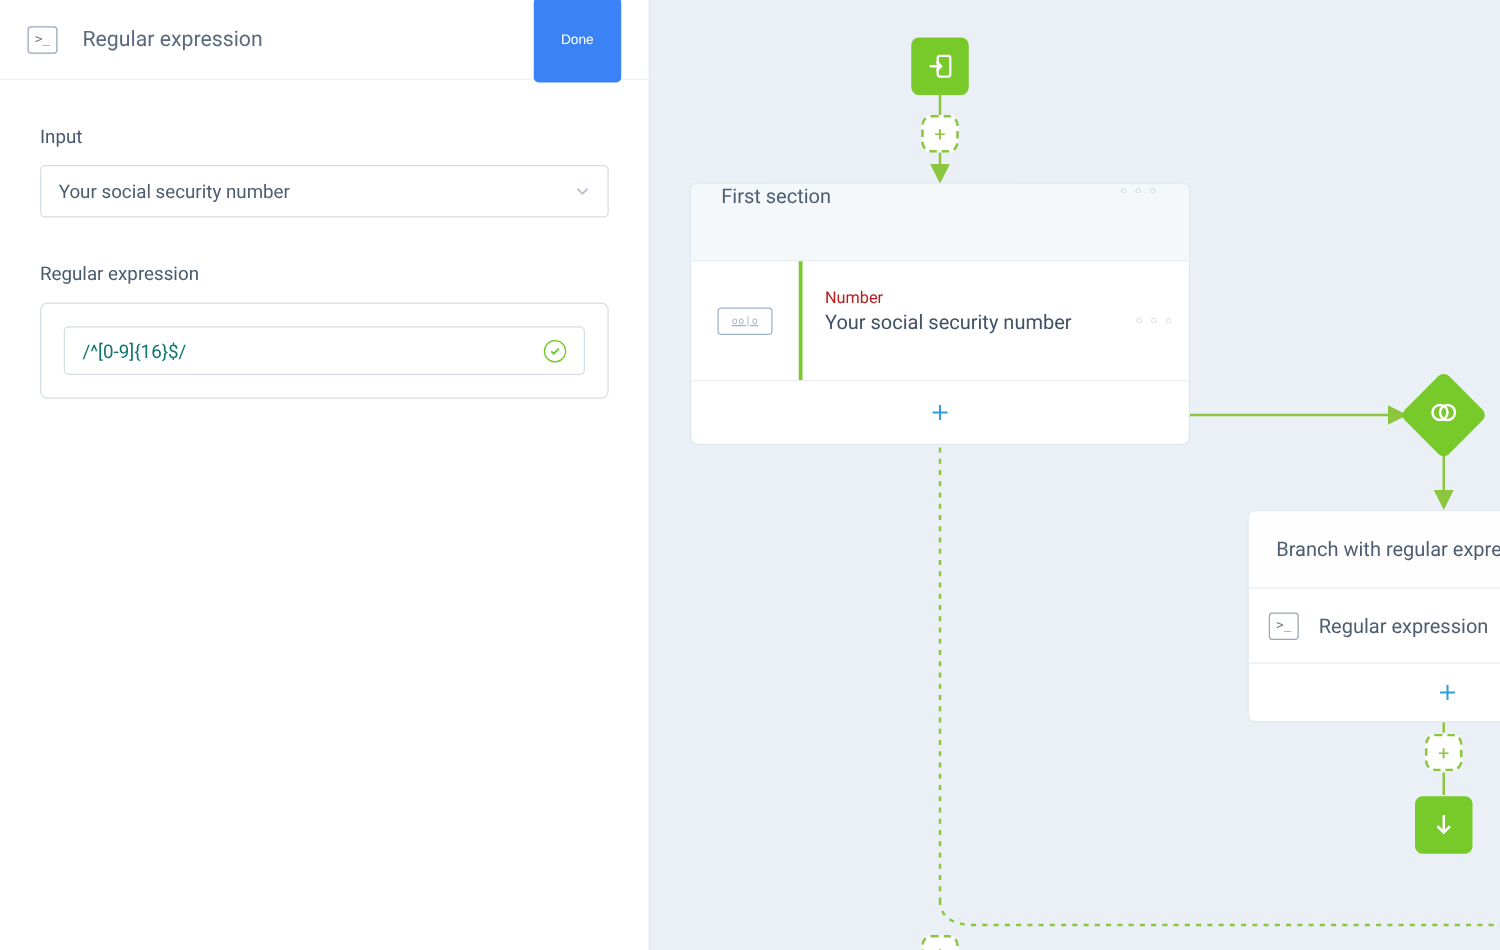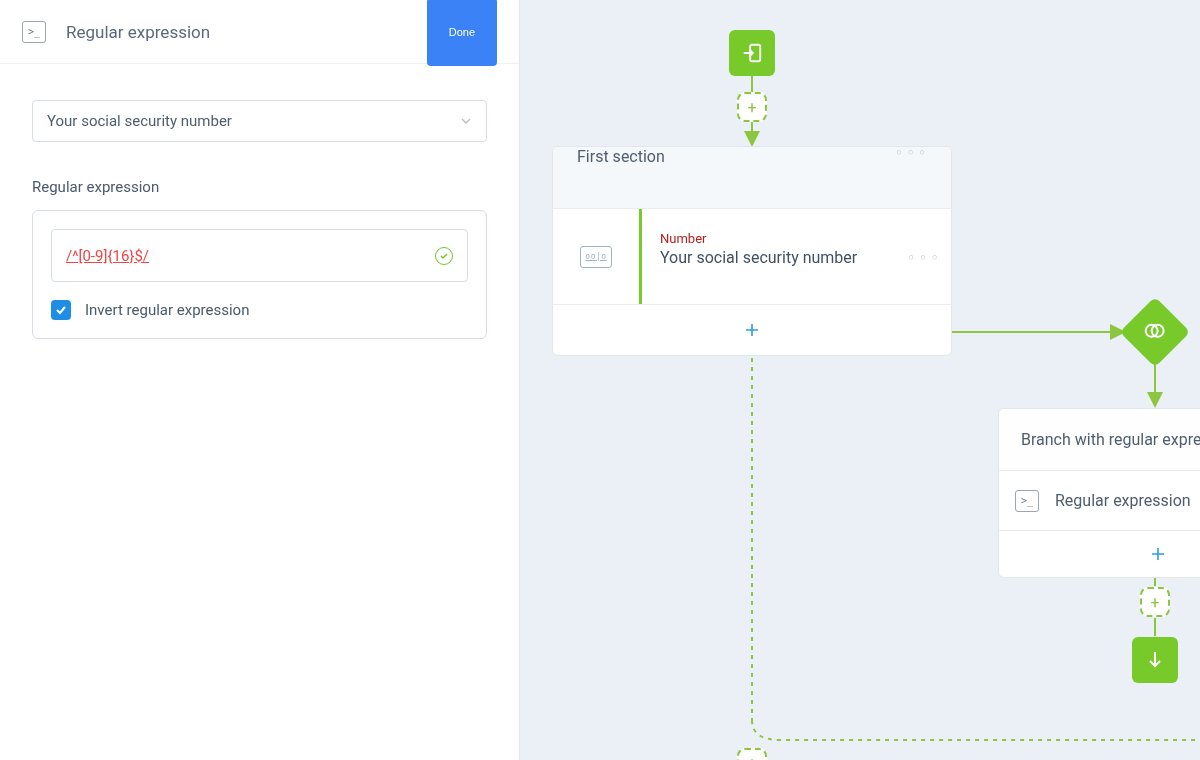--- a/index.html
+++ b/index.html
@@ -85,28 +85,27 @@
   }
   .regex-card {
     border: 1px solid #d6dde4;
     border-radius: 6px;
     padding: 18px;
     margin-top: 14px;
   }
   .regex-input {
     border: 1px solid #d6dde4;
     border-radius: 4px;
-    height: 53px;
+    height: 39px;
     display: flex;
     align-items: center;
     padding: 0 14px;
     font-size: 15px;
-    color: #ef4444;
+    color: #0f766e;
     justify-content: space-between;
-    text-decoration: underline;
   }
   .checkmark-circle {
     width: 18px; height: 18px;
     border: 1.5px solid #6fc926;
     border-radius: 50%;
     display: flex; align-items: center; justify-content: center;
     color: #6fc926;
     font-size: 11px;
   }
   .invert-row {
@@ -190,21 +189,21 @@
     display: flex;
     align-items: stretch;
     min-height: 96px;
     border-bottom: 1px solid #e8edf2;
   }
   .q-icon-cell {
     width: 86px;
     display: flex; align-items: center; justify-content: center;
   }
   .q-icon {
-    width: 32px; height: 22px;
+    width: 44px; height: 22px;
     border: 1.5px solid #9fb4c5;
     border-radius: 3px;
     display: flex; align-items: center; justify-content: center;
     font-size: 8px;
     color: #9fb4c5;
     letter-spacing: 0.5px;
     font-family: monospace;
     text-decoration: underline;
   }
   .q-bar {
@@ -310,45 +309,38 @@
 <body>
 
 <div class="left-panel">
   <div class="panel-header">
     <div class="regex-chip">&gt;_</div>
     <div class="panel-title">Regular expression</div>
     <button class="done-btn">Done</button>
   </div>
 
   <div class="panel-body">
+    <div class="field-label">Input</div>
     <div class="select-box">
       <span>Your social security number</span>
       <svg class="chevron-down" viewBox="0 0 12 12">
         <path d="M2 4 L6 8 L10 4" fill="none" stroke="#b9c2cc" stroke-width="1.5"></path>
       </svg>
     </div>
 
     <div class="regex-group">
       <div class="field-label">Regular expression</div>
       <div class="regex-card">
         <div class="regex-input">
           <span>/^[0-9]{16}$/</span>
           <div class="checkmark-circle">
             <svg width="10" height="10" viewBox="0 0 10 10">
                 <path d="M2 5 L4 7 L8 3" fill="none" stroke="#6fc926" stroke-width="1.5"></path>
               </svg>
           </div>
-        </div>
-        <div class="invert-row">
-          <div class="chk">
-            <svg width="12" height="12" viewBox="0 0 12 12">
-                <path d="M2 6 L5 9 L10 3" fill="none" stroke="#fff" stroke-width="2"></path>
-              </svg>
-          </div>
-          <div class="invert-label">Invert regular expression</div>
         </div>
       </div>
     </div>
   </div>
 </div>
 
 <div class="canvas">
 
   <svg class="connectors">
     <defs>

